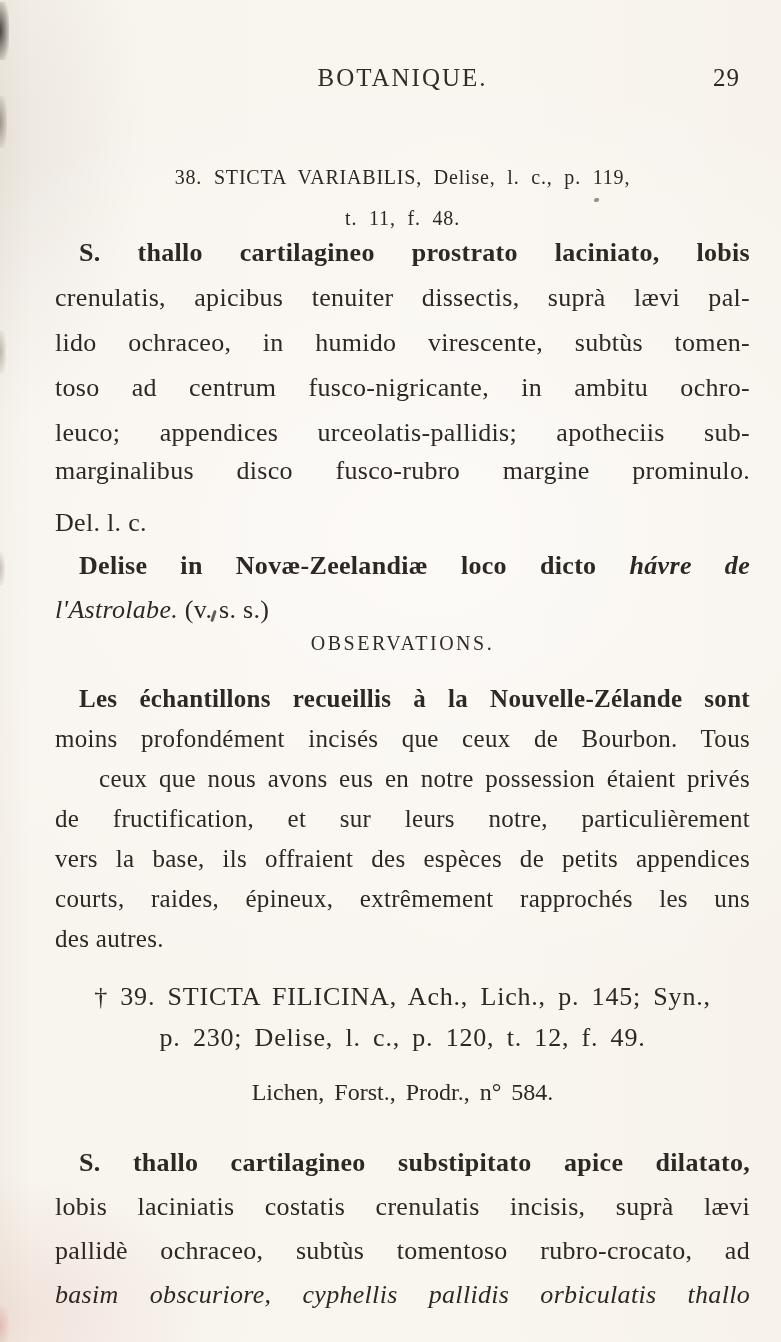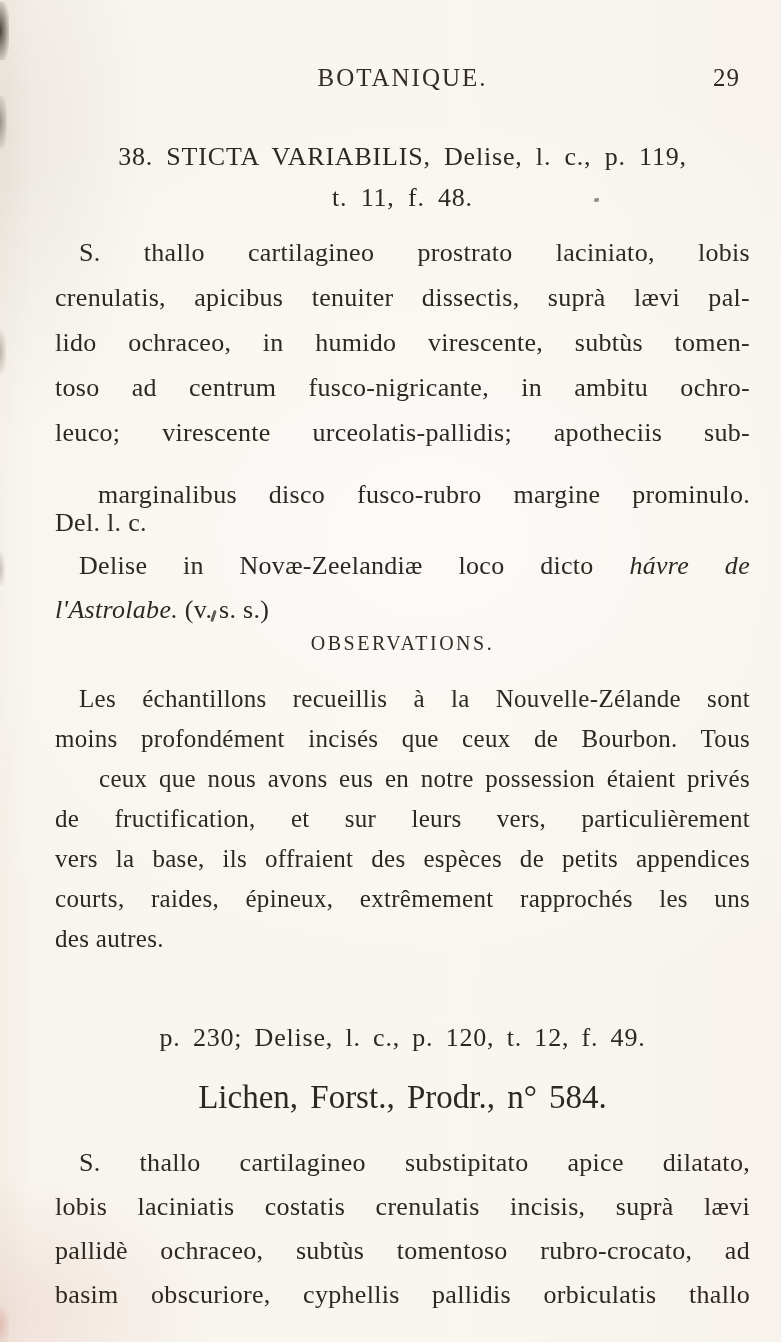--- a/index.html
+++ b/index.html
@@ -25,33 +25,33 @@
     line-height:1;
     white-space:nowrap;
     letter-spacing:0.3px;
   }
   .just{
     white-space:normal;
     text-align:justify;
     text-align-last:justify;
     text-justify:inter-word;
   }
-  .indent{padding-left:24px;}
+  .indent{padding-left:24px;font-weight:bold;}
   .ital{font-style:italic;}
   .header-row{position:absolute;top:64px;left:55px;width:695px;height:30px;}
   .header-title{
     position:absolute;left:0;right:0;text-align:center;
     font-size:25px;letter-spacing:2px;color:#332c24;
   }
   .page-num{position:absolute;right:10px;top:0;font-size:25px;letter-spacing:1px;}
   .centered{ text-align:center; }
-  .h38{font-size:26px;word-spacing:6px;letter-spacing:0.8px;}
+  .h38{font-size:20px;word-spacing:6px;letter-spacing:0.8px;margin-top:24px;}
   .h39{font-size:26px;word-spacing:5px;letter-spacing:0.8px;}
   .obs-head{font-size:20px;letter-spacing:2.5px;color:#332c24;}
-  .syn{font-size:33px;word-spacing:4px;}
+  .syn{font-size:24px;word-spacing:4px;}
   
   .smudge{position:absolute;pointer-events:none;}
   .sm1{left:0;top:2px;width:9px;height:58px;background:radial-gradient(ellipse at 0% 50%,rgba(45,38,30,0.85),rgba(45,38,30,0) 85%);}
   .sm2{left:0;top:96px;width:7px;height:52px;background:radial-gradient(ellipse at 0% 50%,rgba(80,68,55,0.5),rgba(80,68,55,0) 85%);}
   .sm3{left:0;top:330px;width:6px;height:44px;background:radial-gradient(ellipse at 0% 50%,rgba(90,78,62,0.35),rgba(90,78,62,0) 85%);}
   .sm4{left:0;top:552px;width:5px;height:34px;background:radial-gradient(ellipse at 0% 50%,rgba(90,78,62,0.3),rgba(90,78,62,0) 85%);}
   .sm5{left:0;top:1306px;width:9px;height:40px;background:radial-gradient(ellipse at 0% 50%,rgba(214,160,148,0.55),rgba(214,160,148,0) 85%);}
   .tick1{left:212px;top:610px;width:3px;height:12px;background:rgba(50,42,34,0.75);transform:rotate(18deg);border-radius:2px;}
   .tick2{left:594px;top:198px;width:5px;height:4px;background:rgba(70,60,48,0.55);border-radius:50% 20% 50% 40%;}
 </style>
@@ -66,57 +66,58 @@
   </div>
 
   <div class="col centered h38" style="top:142px;">38. STICTA VARIABILIS, Delise, l. c., p. 119,</div>
   <div class="col centered h38" style="top:183px;">t. 11, f. 48.</div>
 
   <div class="col" style="top:240px;">
     <div class="line just indent" style="position:absolute;top:0;left:0;right:0;">S. thallo cartilagineo prostrato laciniato, lobis</div>
     <div class="line just" style="position:absolute;top:45px;left:0;right:0;">crenulatis, apicibus tenuiter dissectis, suprà lævi pal-</div>
     <div class="line just" style="position:absolute;top:90px;left:0;right:0;">lido ochraceo, in humido virescente, subtùs tomen-</div>
     <div class="line just" style="position:absolute;top:135px;left:0;right:0;">toso ad centrum fusco-nigricante, in ambitu ochro-</div>
-    <div class="line just" style="position:absolute;top:180px;left:0;right:0;">leuco; virescente urceolatis-pallidis; apotheciis sub-</div>
-    <div class="line just" style="position:absolute;top:242px;left:0;right:0;margin-left:43px;">marginalibus disco fusco-rubro margine prominulo.</div>
+    <div class="line just" style="position:absolute;top:180px;left:0;right:0;">leuco; appendices urceolatis-pallidis; apotheciis sub-</div>
+    <div class="line just" style="position:absolute;top:218px;left:0;right:0;">marginalibus disco fusco-rubro margine prominulo.</div>
     <div class="line" style="position:absolute;top:270px;left:0;right:0;">Del. l. c.</div>
   </div>
 
   <div class="col" style="top:553px;">
     <div class="line just indent" style="position:absolute;top:0;left:0;right:0;">
       <span>Delise in Novæ-Zeelandiæ loco dicto</span>
       <span class="ital">hávre de</span>
     </div>
     <div class="line" style="position:absolute;top:44px;left:0;right:0;">
       <span class="ital">l'Astrolabe.</span>
       <span>(v. s. s.)</span>
     </div>
   </div>
 
   <div class="col centered obs-head" style="top:632px;">OBSERVATIONS.</div>
 
   <div class="col" style="top:686px;">
     <div class="line just indent" style="position:absolute;top:0;left:0;right:0;font-size:25px;">Les échantillons recueillis à la Nouvelle-Zélande sont</div>
     <div class="line just" style="position:absolute;top:40px;left:0;right:0;font-size:25px;">moins profondément incisés que ceux de Bourbon. Tous</div>
     <div class="line just" style="position:absolute;top:80px;left:0;right:0;font-size:25px;margin-left:44px;">ceux que nous avons eus en notre possession étaient privés</div>
-    <div class="line just" style="position:absolute;top:120px;left:0;right:0;font-size:25px;">de fructification, et sur leurs vers, particulièrement</div>
+    <div class="line just" style="position:absolute;top:120px;left:0;right:0;font-size:25px;">de fructification, et sur leurs notre, particulièrement</div>
     <div class="line just" style="position:absolute;top:160px;left:0;right:0;font-size:25px;">vers la base, ils offraient des espèces de petits appendices</div>
     <div class="line just" style="position:absolute;top:200px;left:0;right:0;font-size:25px;">courts, raides, épineux, extrêmement rapprochés les uns</div>
     <div class="line" style="position:absolute;top:240px;left:0;right:0;font-size:25px;">des autres.</div>
   </div>
 
+  <div class="col centered h39" style="top:982px;">† 39. STICTA FILICINA, Ach., Lich., p. 145; Syn.,</div>
   <div class="col centered h39" style="top:1023px;">p. 230; Delise, l. c., p. 120, t. 12, f. 49.</div>
 
   <div class="col centered syn" style="top:1079px;">Lichen, Forst., Prodr., n° 584.</div>
 
   <div class="col" style="top:1150px;">
     <div class="line just indent" style="position:absolute;top:0;left:0;right:0;">S. thallo cartilagineo substipitato apice dilatato,</div>
     <div class="line just" style="position:absolute;top:44px;left:0;right:0;">lobis laciniatis costatis crenulatis incisis, suprà lævi</div>
     <div class="line just" style="position:absolute;top:88px;left:0;right:0;">pallidè ochraceo, subtùs tomentoso rubro-crocato, ad</div>
-    <div class="line just" style="position:absolute;top:132px;left:0;right:0;">basim obscuriore, cyphellis pallidis orbiculatis thallo</div>
+    <div class="line just" style="position:absolute;top:132px;left:0;right:0;font-style:italic;">basim obscuriore, cyphellis pallidis orbiculatis thallo</div>
   </div>
 
   <div class="smudge sm1"></div>
   <div class="smudge sm2"></div>
   <div class="smudge sm3"></div>
   <div class="smudge sm4"></div>
   <div class="smudge sm5"></div>
   <div class="smudge tick1"></div>
   <div class="smudge tick2"></div>
 

